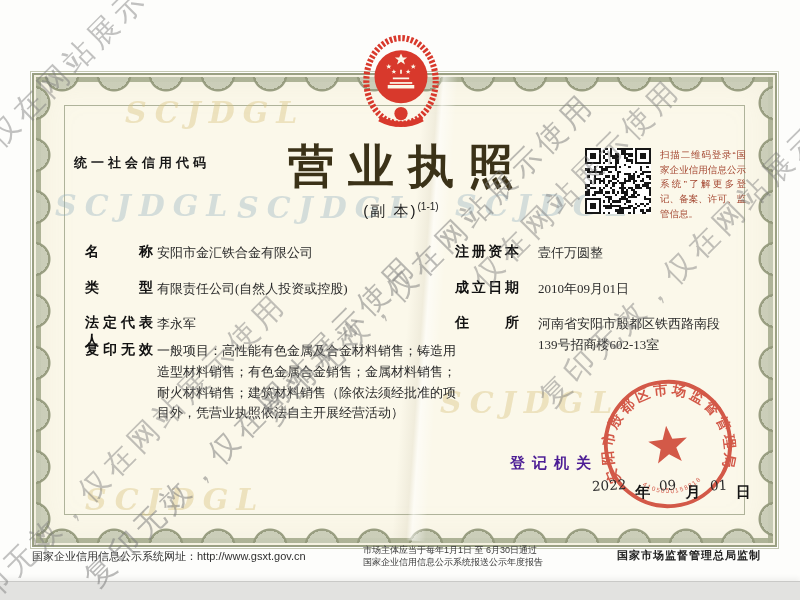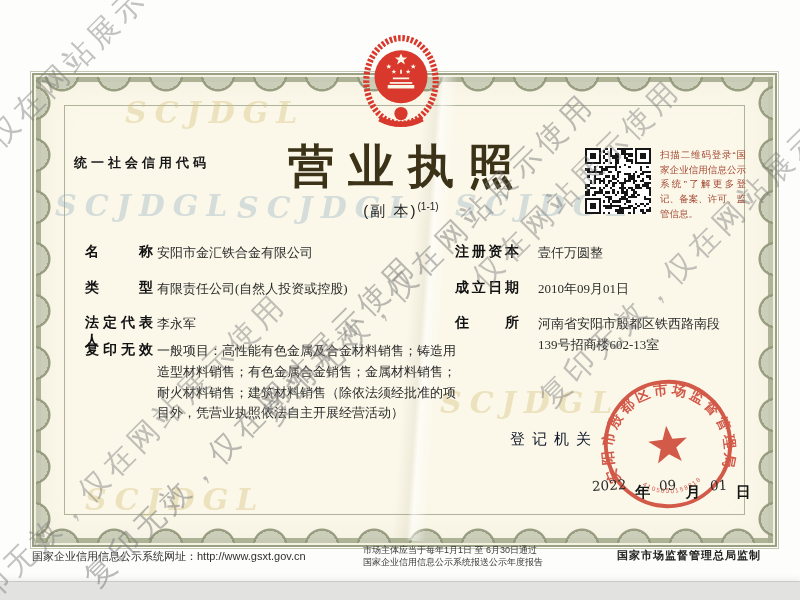--- a/index.html
+++ b/index.html
@@ -65,22 +65,22 @@
   .flabel-l{width:68px;margin-right:4px;}
   .flabel-r{width:64px;margin-right:19px;}
   .fvalue{font-family:"Liberation Serif",serif;font-size:13px;color:#2b2b2b;line-height:1.6;}
   .row-name{left:85px;top:243px}.row-type{left:85px;top:279px}.row-rep{left:85px;top:314px}
   .row-scope{left:85px;top:341px}
   .row-capital{left:455px;top:243px}.row-estab{left:455px;top:279px}.row-addr{left:455px;top:314px}
   .w-scope{width:310px;}
   .w-addr{width:190px;}
 
   
-  .authority{position:absolute;left:510px;top:430px;z-index:10;font-size:15px;font-weight:400;
-             letter-spacing:7px;color:#0f172a;white-space:nowrap;}
+  .authority{position:absolute;left:510px;top:454px;z-index:10;font-size:15px;font-weight:700;
+             letter-spacing:7px;color:#4c1d95;white-space:nowrap;}
   .seal{position:absolute;left:600px;top:376px;width:136px;height:136px;z-index:20;
         color:#cf3b2c;opacity:.84;mix-blend-mode:multiply;transform:rotate(-6deg);}
   .seal svg{width:100%;height:100%;display:block;}
   .date-row{position:absolute;left:592px;top:483px;z-index:21;display:flex;align-items:flex-end;gap:9px;}
   .dunit{font-size:15px;font-weight:700;color:#141414;}
   .dnum{font-family:"DejaVu Serif",serif;font-size:13.5px;color:#2a2a2a;transform:translateY(-9px) rotate(-3deg);}
 
   
   .footer-left{position:absolute;left:32px;top:549px;z-index:10;font-size:11px;color:#2f2f2f;}
   .footer-middle{position:absolute;left:363px;top:545px;z-index:10;font-size:9px;color:#3a3a3a;line-height:1.3;}

